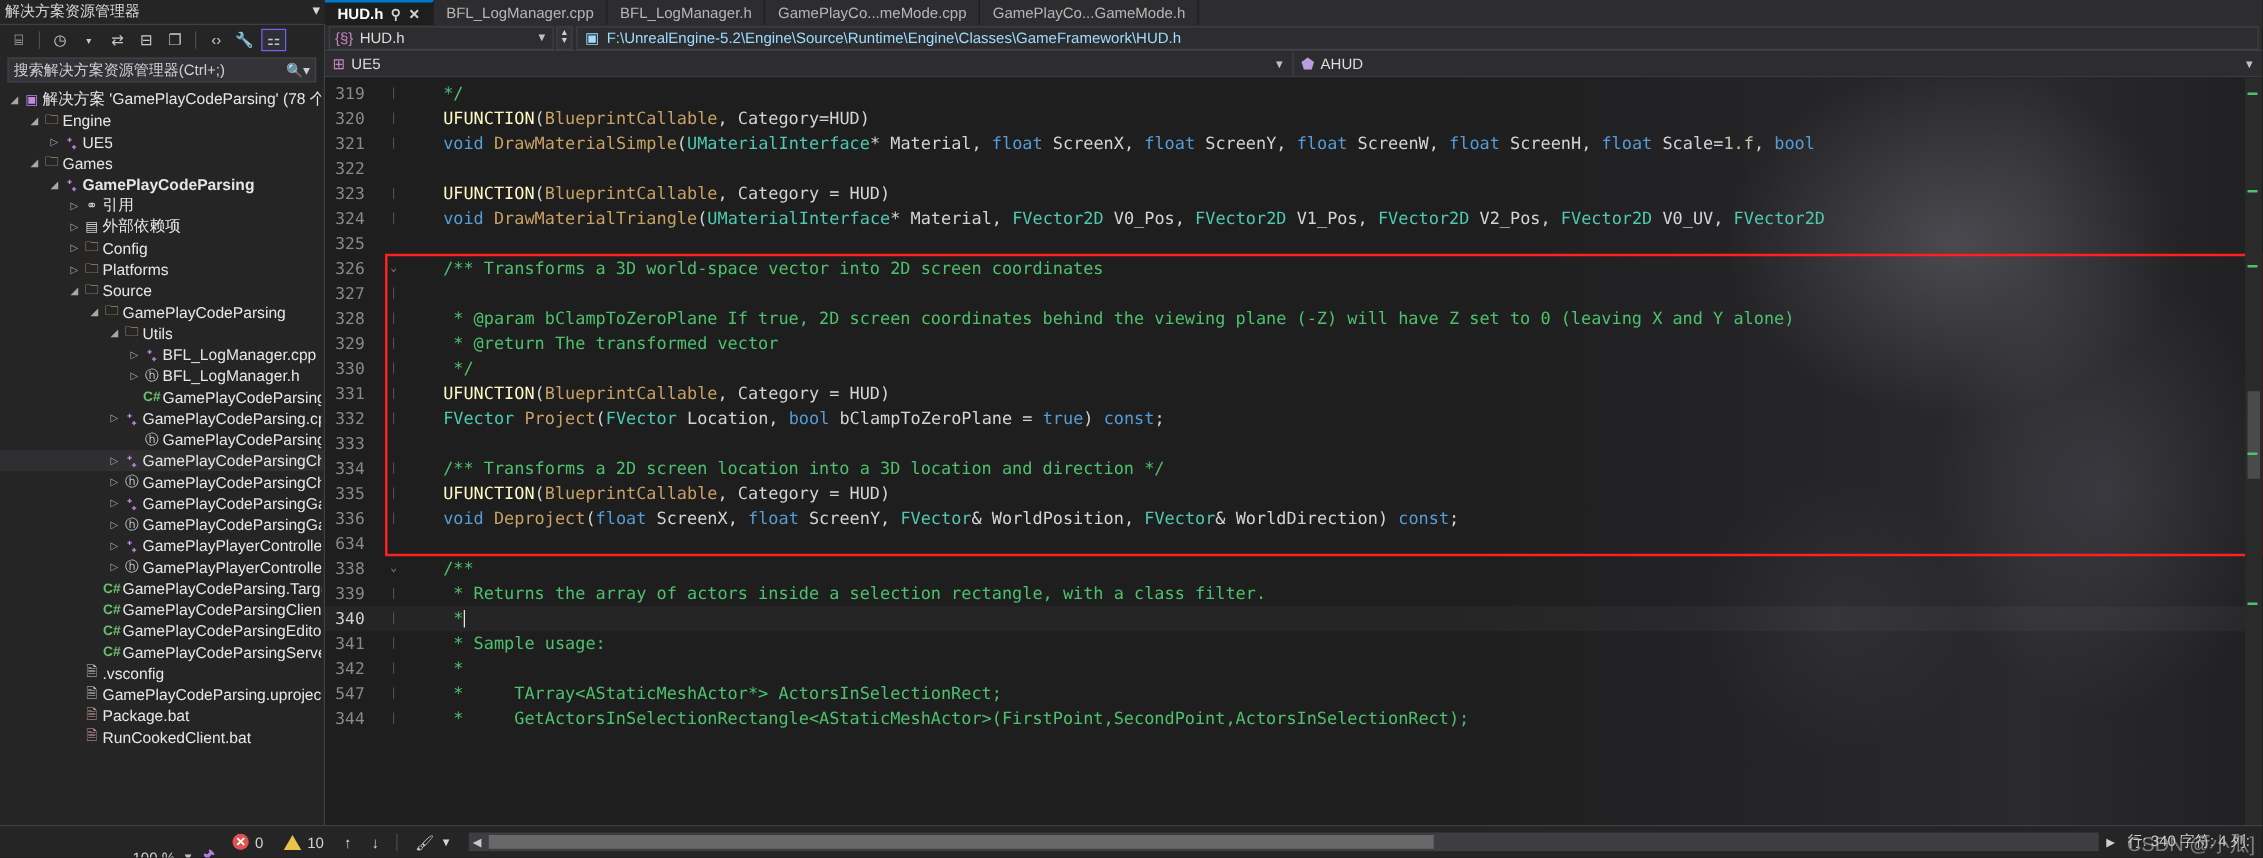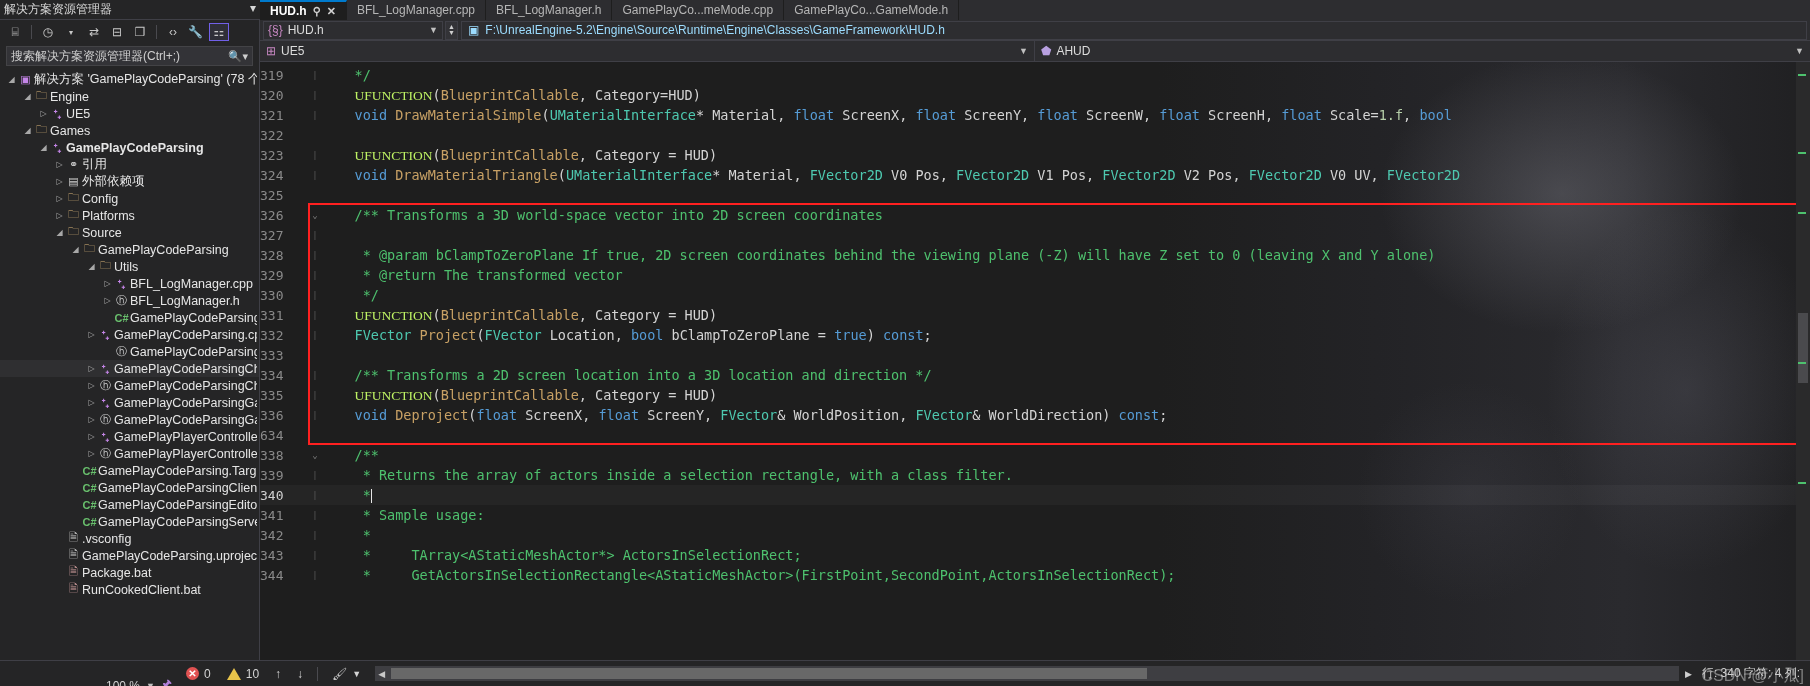--- a/index.html
+++ b/index.html
@@ -94,26 +94,26 @@
     position: absolute; inset: 0;
     background-image:
       radial-gradient(ellipse 260px 200px at 84% 22%, rgba(150,150,160,0.30), rgba(0,0,0,0) 70%),
       radial-gradient(ellipse 200px 260px at 92% 55%, rgba(120,120,135,0.22), rgba(0,0,0,0) 70%),
       radial-gradient(ellipse 160px 160px at 78% 72%, rgba(100,100,115,0.14), rgba(0,0,0,0) 70%),
       linear-gradient(90deg, #1e1e1e 0%, #1e1e1e 58%, #232326 72%, #2a2a2e 88%, #202022 100%);
   }
   .codelines { position: absolute; inset: 0; padding-top: 3px;
                font-family: "DejaVu Sans Mono", monospace; font-size: 13.5px; }
   .cl { height: 20px; display: flex; align-items: center; white-space: pre; }
-  .gut { width: 48px; flex: 0 0 48px; text-align: left; padding-right: 8px; color: #8a8a8a; font-size: 13px;
+  .gut { width: 48px; flex: 0 0 48px; text-align: center; padding-right: 8px; color: #8a8a8a; font-size: 13px;
          font-family: "DejaVu Sans Mono", monospace; }
   .cl.cur .gut { color: #d0d0d0; }
   .fold { width: 14px; flex: 0 0 14px; text-align: center; color: #8a8a8a; font-size: 9px; }
   .code { flex: 1 1 auto; overflow: hidden; }
-  .mac { color: #bef264; font-family: Liberation Serif, serif; }
+  .mac { color: #fef9c3; }
   .type { color: #4ec9b0; }
   .typ2 { color: #c8a165; }
   .cm { color: #4ec16e; }
   .num { color: #b5cea8; }
   .blu { color: #569cd6; }
   .wht { color: #d4d4d4; }
 
   .redbox { position: absolute; border: 2px solid #ff2020; pointer-events: none; }
   .caret { display: inline-block; width: 1px; height: 14px; background: #e6e6e6; vertical-align: middle; }
   .cl.cur { background: rgba(255,255,255,0.035); }
@@ -405,21 +405,21 @@
             <div class="cl"><span class="gut">333</span><span class="fold" style="color: rgb(90, 90, 90);"></span><span class="code"></span></div>
             <div class="cl"><span class="gut">334</span><span class="fold" style="color: rgb(90, 90, 90);">|</span><span class="code"><span class="wht">    </span><span class="cm">/** Transforms a 2D screen location into a 3D location and direction */</span></span></div>
             <div class="cl"><span class="gut">335</span><span class="fold" style="color: rgb(90, 90, 90);">|</span><span class="code"><span class="wht">    </span><span class="mac">UFUNCTION</span><span class="wht">(</span><span class="typ2">BlueprintCallable</span><span class="wht">, Category = HUD)</span></span></div>
             <div class="cl"><span class="gut">336</span><span class="fold" style="color: rgb(90, 90, 90);">|</span><span class="code"><span class="wht">    </span><span class="blu">void</span><span class="wht"> </span><span class="typ2">Deproject</span><span class="wht">(</span><span class="blu">float</span><span class="wht"> ScreenX, </span><span class="blu">float</span><span class="wht"> ScreenY, </span><span class="type">FVector</span><span class="wht">&amp; WorldPosition, </span><span class="type">FVector</span><span class="wht">&amp; WorldDirection) </span><span class="blu">const</span><span class="wht">;</span></span></div>
             <div class="cl"><span class="gut">634</span><span class="fold" style="color: rgb(90, 90, 90);"></span><span class="code"></span></div>
             <div class="cl"><span class="gut">338</span><span class="fold">⌄</span><span class="code"><span class="wht">    </span><span class="cm">/**</span></span></div>
             <div class="cl"><span class="gut">339</span><span class="fold" style="color: rgb(90, 90, 90);">|</span><span class="code"><span class="wht">     </span><span class="cm">* Returns the array of actors inside a selection rectangle, with a class filter.</span></span></div>
             <div class="cl cur"><span class="gut">340</span><span class="fold" style="color: rgb(90, 90, 90);">|</span><span class="code"><span class="wht">     </span><span class="cm">*</span><span class="caret"></span></span></div>
             <div class="cl"><span class="gut">341</span><span class="fold" style="color: rgb(90, 90, 90);">|</span><span class="code"><span class="wht">     </span><span class="cm">* Sample usage:</span></span></div>
             <div class="cl"><span class="gut">342</span><span class="fold" style="color: rgb(90, 90, 90);">|</span><span class="code"><span class="wht">     </span><span class="cm">*</span></span></div>
-            <div class="cl"><span class="gut">343</span><span class="fold" style="color: rgb(90, 90, 90);">|</span><span class="code"><span class="wht">     </span><span class="cm">*     TArray&lt;AStaticMeshActor*&gt; ActorsInSelectionRect;</span></span></div>
+            <div class="cl"><span class="gut">547</span><span class="fold" style="color: rgb(90, 90, 90);">|</span><span class="code"><span class="wht">     </span><span class="cm">*     TArray&lt;AStaticMeshActor*&gt; ActorsInSelectionRect;</span></span></div>
             <div class="cl"><span class="gut">344</span><span class="fold" style="color: rgb(90, 90, 90);">|</span><span class="code"><span class="wht">     </span><span class="cm">*     GetActorsInSelectionRectangle&lt;AStaticMeshActor&gt;(FirstPoint,SecondPoint,ActorsInSelectionRect);</span></span></div>
           </div>
         <div class="redbox" id="redbox" style="top: 141px; height: 242px; left: 48px; right: 0px; border-color: rgb(255, 32, 32);"></div>
         <div class="vscroll">
           <div class="thumb"></div>
           <div class="marks">
             <div class="vmark" style="top:12px"></div>
             <div class="vmark" style="top:90px"></div>
             <div class="vmark" style="top:150px"></div>
             <div class="vmark" style="top:300px"></div>

